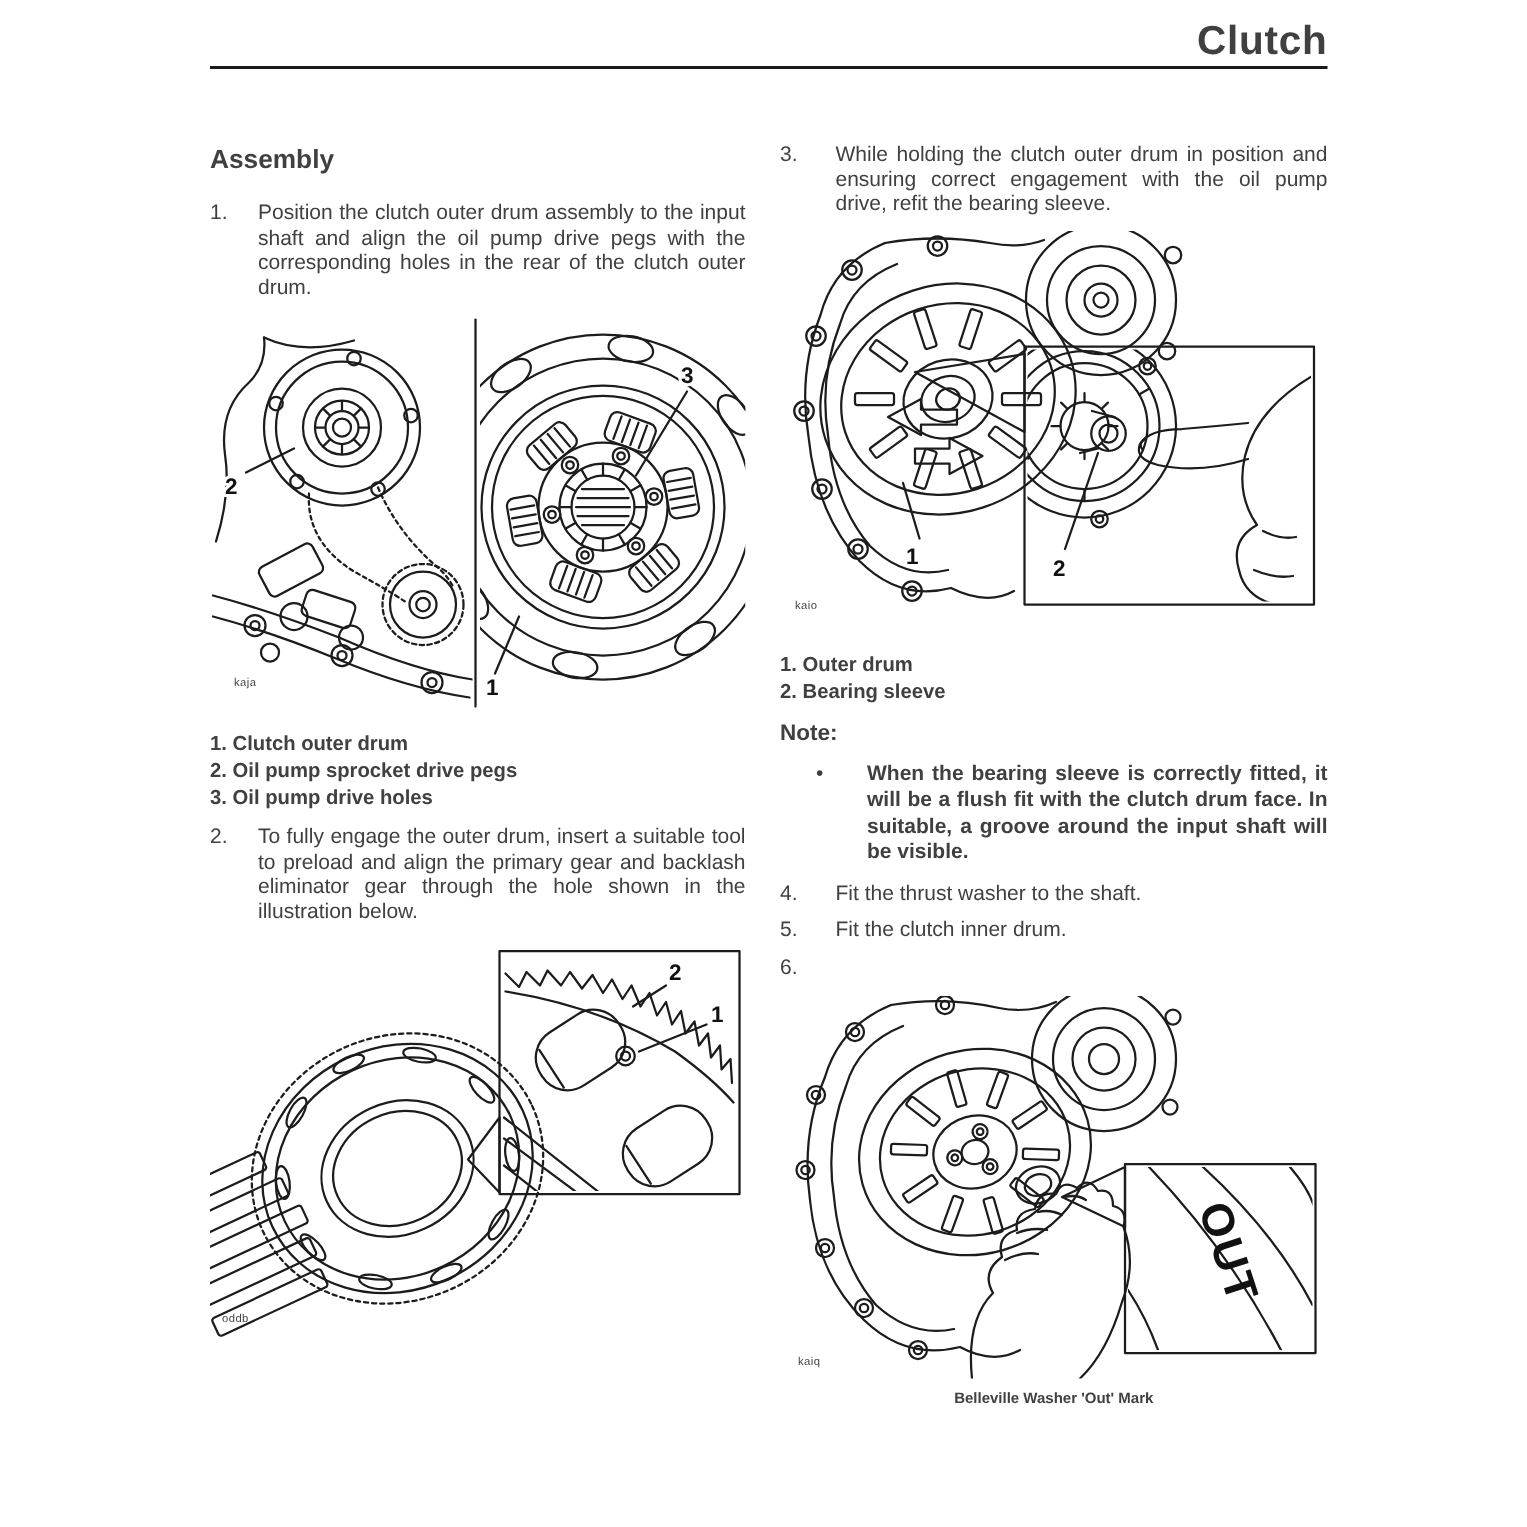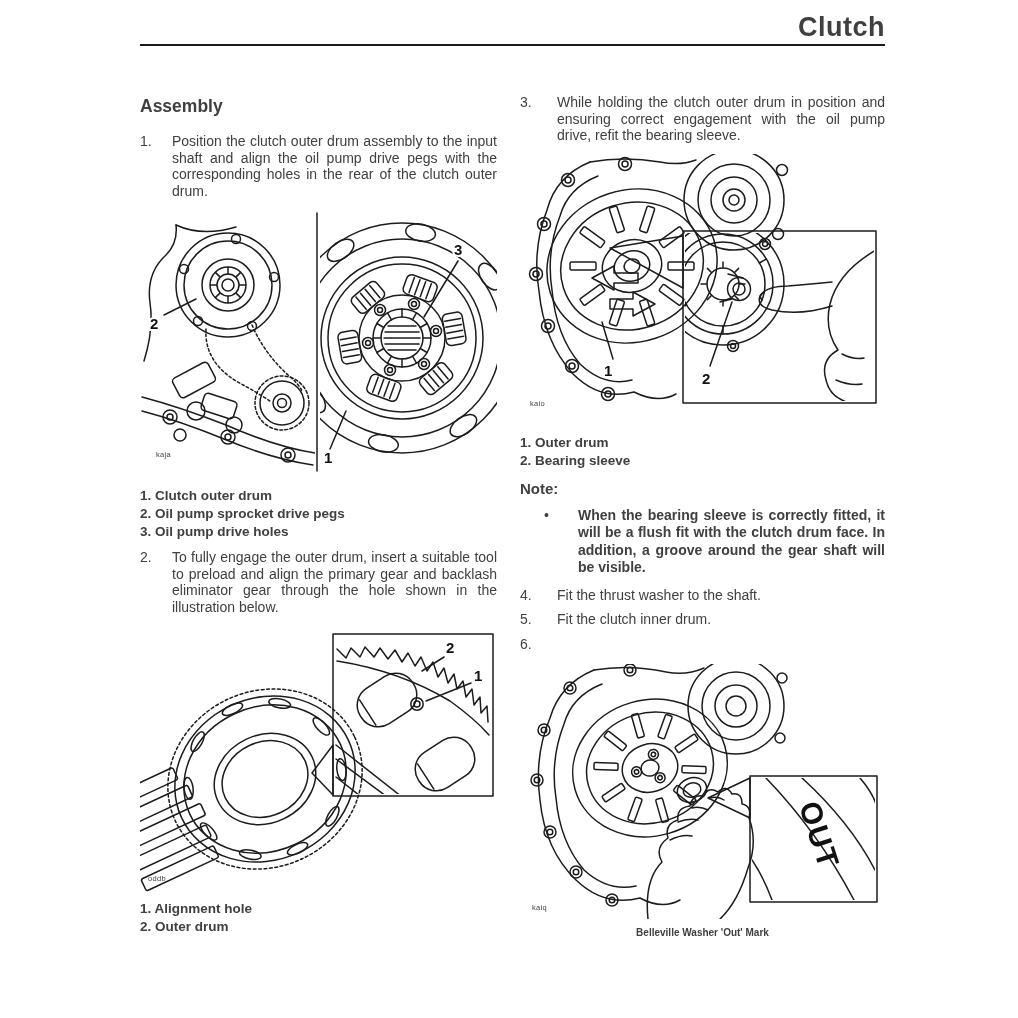--- a/index.html
+++ b/index.html
@@ -315,24 +315,20 @@
             <line x1="331" y1="56" x2="286" y2="74" stroke-width="1.3"></line>
             <line x1="304" y1="30" x2="282" y2="44" stroke-width="1.3"></line>
           </g>
         </g>
         <text class="callout" x="334" y="54">1</text>
         <text class="callout" x="306" y="26">2</text>
         <text class="figcode" x="8" y="254">oddb</text>
       </svg>
     </div>
 
-    <div class="figcaps mt8">
-      <div>1. Alignment hole</div>
-      <div>2. Outer drum</div>
-    </div>
 
   </div>
 
   <div class="col col-right">
 
     <div class="step mt6">
       <span class="num">3.</span>
       <span class="txt">While holding the clutch outer drum in position and ensuring correct engagement with the oil pump drive, refit the bearing sleeve.</span>
     </div>
 
@@ -463,21 +459,21 @@
 
     <div class="figcaps mt10">
       <div>1. Outer drum</div>
       <div>2. Bearing sleeve</div>
     </div>
 
     <div class="note-head mt10">Note:</div>
 
     <div class="note-row mt10">
       <span class="bullet">•</span>
-      <span class="txt">When the bearing sleeve is correctly fitted, it will be a flush fit with the clutch drum face. In addition, a groove around the gear shaft will be visible.</span>
+      <span class="txt">When the bearing sleeve is correctly fitted, it will be a flush fit with the clutch drum face. In suitable, a groove around the input shaft will be visible.</span>
     </div>
 
     <div class="step mt10">
       <span class="num">4.</span>
       <span class="txt">Fit the thrust washer to the shaft.</span>
     </div>
     <div class="step mt8">
       <span class="num">5.</span>
       <span class="txt">Fit the clutch inner drum.</span>
     </div>

